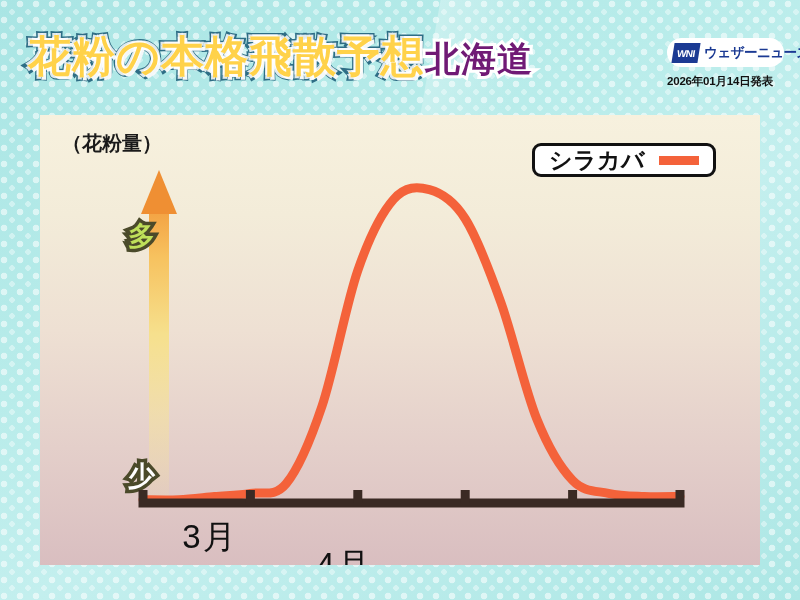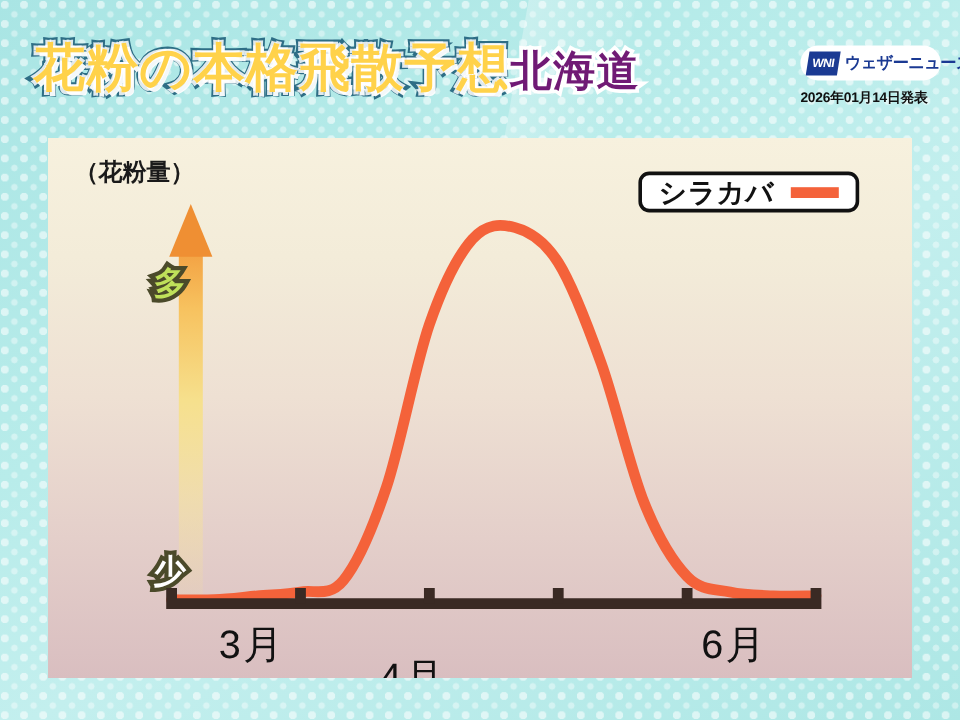--- a/index.html
+++ b/index.html
@@ -266,15 +266,14 @@
           <line x1="210.4" x2="210.4" y1="375" y2="388" stroke="#3a2a24" stroke-width="9"></line>
           <line x1="317.8" x2="317.8" y1="375" y2="388" stroke="#3a2a24" stroke-width="9"></line>
           <line x1="425.2" x2="425.2" y1="375" y2="388" stroke="#3a2a24" stroke-width="9"></line>
           <line x1="532.6" x2="532.6" y1="375" y2="388" stroke="#3a2a24" stroke-width="9"></line>
         </g>
     </g>
   </svg>
 
   <div class="month-label" style="left:103px;">3月</div>
   <div class="month-label" style="left:237px;margin-top:28px;">4月</div>
-  <div class="month-label" style="left:505px;">6月</div>
 
 </div>
 
 </body></html>

